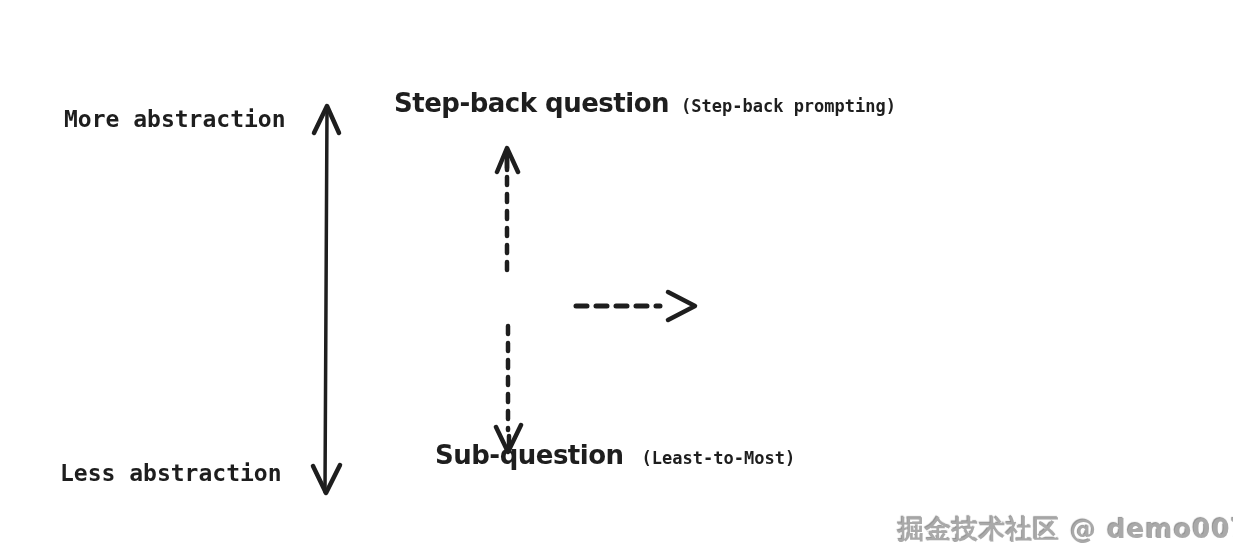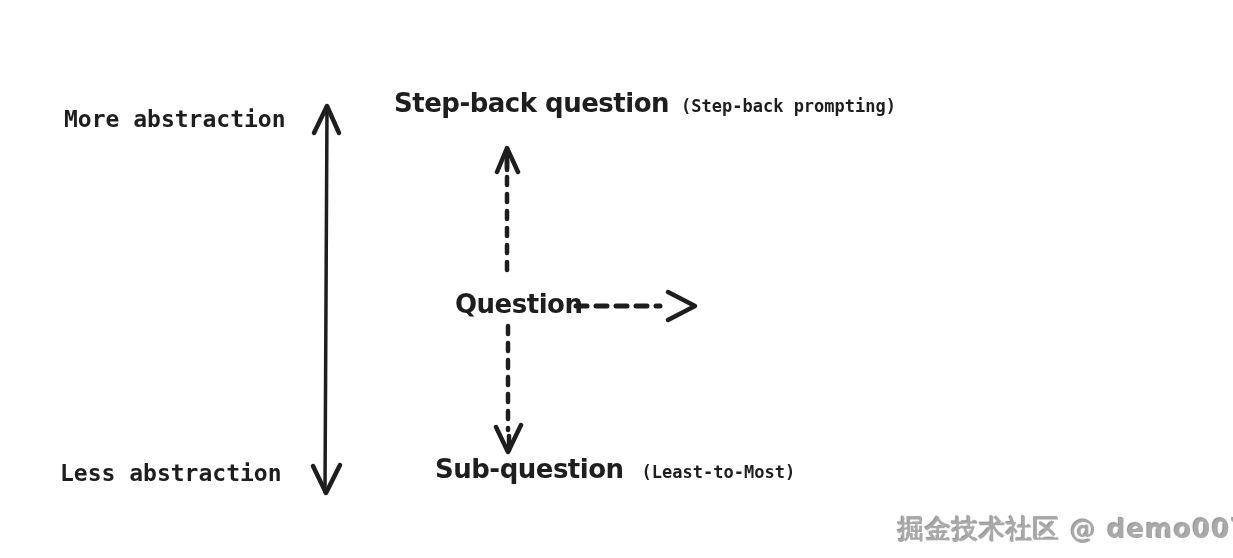--- a/index.html
+++ b/index.html
@@ -113,27 +113,24 @@
 
   <div class="label mono" style="left:64px; top:106px">More abstraction</div>
 
   <div class="label mono" style="left:60px; top:460px">Less abstraction</div>
 
   <div class="row" style="left:394px; top:88px">
     <span class="hand">Step-back question</span>
     <span class="mono method">(Step-back prompting)</span>
   </div>
 
-  <div class="row" style="left:455px; top:289px">
-    <span class="hand">Question</span>
-  </div>
 
   <div class="row" style="left:709px; top:288px">
   </div>
 
-  <div class="row" style="left:435px; top:454px; gap:18px">
+  <div class="row" style="left:435px; top:440px; gap:18px">
     <span class="hand">Sub-question</span>
     <span class="mono method">(Least-to-Most)</span>
   </div>
 
   <div class="watermark">掘金技术社区 @ demo007x</div>
 
 </div>
 
 </body></html>

